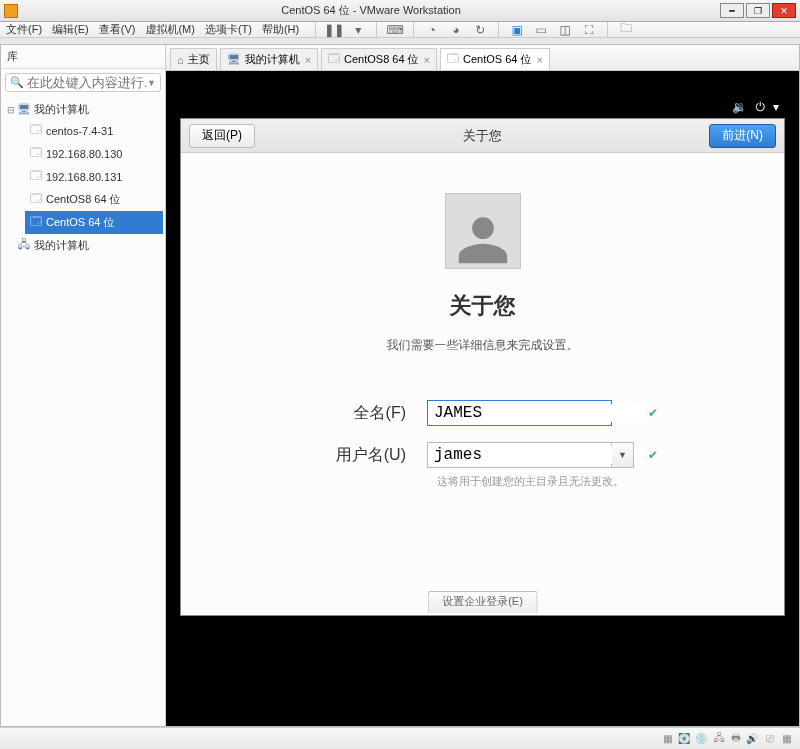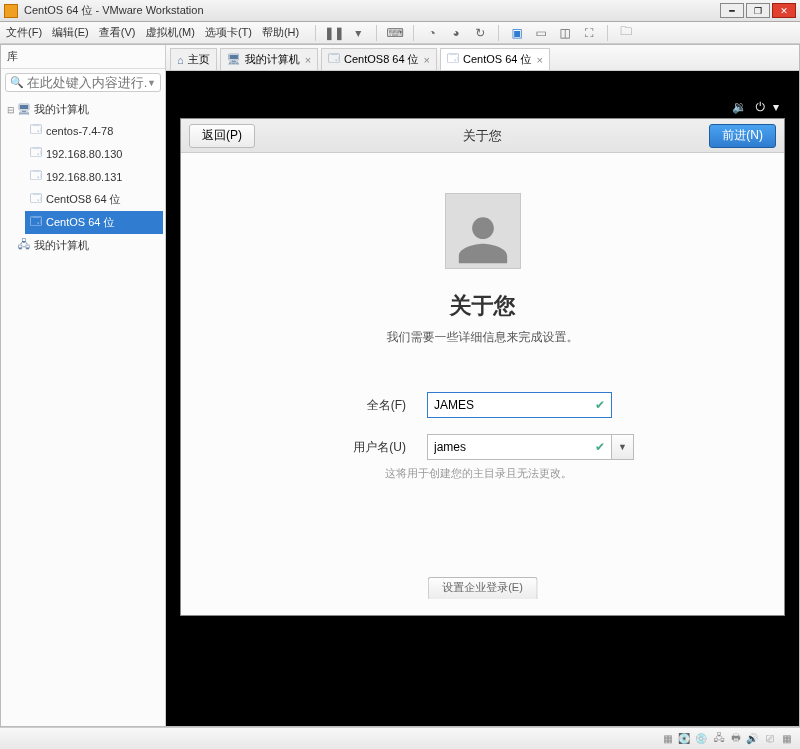--- a/index.html
+++ b/index.html
@@ -1,27 +1,27 @@
 <!DOCTYPE html>
 <html><head>
 <meta charset="utf-8">
 <style>
 * { box-sizing: border-box; margin: 0; padding: 0; font-family: "Microsoft YaHei", "Segoe UI", Tahoma, sans-serif; }
 body { background: #e8e8e8; width: 800px; height: 749px; overflow: hidden; font-size: 12px; }
 
 
-.titlebar { height: 22px; background: linear-gradient(#f5f5f5,#e3e3e3); display:flex; align-items:center; padding:0 4px; border-bottom:1px solid #aaa; }
+.titlebar { height: 22px; background: linear-gradient(#f5f5f5,#e3e3e3); display:flex; align-items:center; padding:0 4px; border-bottom:1px solid #aaa;text-align:center; }
 .titlebar .app-icon { width:14px; height:14px; background:#f0a020; border:1px solid #c07000; margin-right:6px; }
 .titlebar .title-text { flex:1; font-size:11px; color:#333; }
 .win-btns { display:flex; }
 .win-btn { width:24px; height:15px; margin-left:2px; border:1px solid #888; display:flex; align-items:center; justify-content:center; font-size:9px; cursor:pointer; }
 .win-min{background:#eee;} .win-max{background:#eee;} .win-close{background:#e04030;color:#fff;border-color:#a02010;}
 
 
-.menubar { height:22px; background:linear-gradient(#fafafa,#ececec); display:flex; align-items:center; padding:0 6px; border-bottom:1px solid #ccc; }
+.menubar { height:16px; background:linear-gradient(#fafafa,#ececec); display:flex; align-items:center; padding:0 6px; border-bottom:1px solid #ccc; }
 .menubar .mi { margin-right:10px; font-size:11px; color:#333; cursor:pointer; }
 .menubar .sep { width:1px; height:16px; background:#ccc; margin:0 6px; }
 .menubar .tico { width:16px; height:16px; margin:0 4px; display:inline-flex; align-items:center; justify-content:center; color:#666; cursor:pointer; font-size:12px; }
 .pause-btn { color:#e8a030; font-weight:bold; }
 
 
 .outer { position:absolute; top:44px; left:0; right:0; bottom:22px; display:flex; background:#fff; border:1px solid #bbb; }
 .sidebar { width:165px; background:#fbfbfb; border-right:1px solid #ccc; display:flex; flex-direction:column; }
 .side-header { padding:4px 6px; font-size:11px; color:#333; border-bottom:1px solid #ddd; }
 .side-search { padding:4px; }
@@ -54,31 +54,31 @@
 .gicon { color:#eee; font-size:12px; cursor:pointer; }
 .guest-window { flex:1; background:#4d7c0f; border:1px solid #888; display:flex; flex-direction:column; overflow:hidden; }
 .gw-head { height:34px; background:linear-gradient(#efefef,#e4e4e4); border-bottom:1px solid #ccc; display:flex; align-items:center; padding:0 8px; }
 .gw-btn { height:24px; padding:0 12px; border:1px solid #bbb; background:linear-gradient(#fdfdfd,#ececec); font-size:12px; border-radius:3px; cursor:pointer; }
 .gw-btn.primary { background:linear-gradient(#4aa3f0,#2f7cd0); border-color:#1f5ca0; color:#fff; }
 .gw-head .title { flex:1; text-align:center; font-size:13px; color:#333; }
 .gw-body { flex:1; background:#fcfcfc; display:flex; flex-direction:column; align-items:center; padding-top:40px; overflow:hidden; }
 .avatar { width:76px; height:76px; background:#ddd; border:1px solid #c8c8c8; display:flex; align-items:flex-end; justify-content:center; overflow:hidden; }
 .avatar svg { width:58px; height:58px; fill:#888; }
 .gw-h1 { margin-top:22px; font-size:22px; font-weight:600; color:#333; }
-.gw-sub { margin-top:8px; font-size:12px; color:#555; }
+.gw-sub { margin-top:16px; font-size:12px; color:#555; }
 .form { margin-top:46px; }
 .form .row { display:flex; align-items:center; margin-bottom:16px; }
-.form .lbl { width:75px; text-align:right; margin-right:21px; font-size:12px; color:#333; }
+.form .lbl { width:75px; text-align:right; margin-right:21px; font-size:16px; color:#333; }
 .form .field { width:185px; height:26px; border:1px solid #2f7cd0; background:#fff; display:flex; align-items:center; padding:0 6px; }
 .form .row.nf .field { border-color:#bbb; }
-.form input { flex:1; border:none; outline:none; font-size:12px; }
+.form input { flex:1; border:none; outline:none; font-size:16px;font-family:Liberation Mono, monospace; }
 .form .chk { color:#4a8; font-size:12px; margin-left:4px; }
 .form .menu-caret { width:22px; height:26px; border:1px solid #bbb; border-left:none; display:flex; align-items:center; justify-content:center; background:linear-gradient(#fdfdfd,#ececec); font-size:9px; color:#555; cursor:pointer; }
-.form .hint { font-size:11px; color:#999; margin-left:54px; margin-top:-10px; }
-.enterprise { position:absolute; bottom:16px; left:50%; transform:translateX(-50%); height:22px; padding:2px 14px; border:1px solid #bbb; border-bottom:none; background:linear-gradient(#fdfdfd,#ececec); font-size:11px; color:#666; border-radius:3px 3px 0 0; cursor:pointer; }
+.form .hint { font-size:11px; color:#999; margin-left:106px; margin-top:-10px; }
+.enterprise { position:absolute; bottom:2px; left:50%; transform:translateX(-50%); height:22px; padding:2px 14px; border:1px solid #bbb; border-bottom:none; background:linear-gradient(#fdfdfd,#ececec); font-size:11px; color:#666; border-radius:3px 3px 0 0; cursor:pointer; }
 
 
 .statusbar { position:absolute; bottom:0; left:0; right:0; height:22px; background:linear-gradient(#f8f8f8,#e8e8e8); border-top:1px solid #ccc; display:flex; align-items:center; padding:0 6px; font-size:11px; color:#555; }
 .statusbar .sicons { margin-left:auto; display:flex; gap:3px; }
 .statusbar .sico { width:14px; height:14px; color:#888; display:flex; align-items:center; justify-content:center; font-size:10px; }
 </style>
 </head>
 <body>
 
 <div class="titlebar">
@@ -128,21 +128,21 @@
     </div>
     <div class="tree">
       <div class="node">
         <span class="tw">⊟</span>
           <span class="tico2">🖥</span>
           <span class="lbl">我的计算机</span>
       </div>
       <div class="ch">
         <div class="node">
             <span class="tico2">🗔</span>
-            <span class="lbl">centos-7.4-78</span>
+            <span class="lbl">centos-7.4-31</span>
           </div>
         <div class="node">
             <span class="tico2">🗔</span>
             <span class="lbl">192.168.80.130</span>
           </div>
         <div class="node">
             <span class="tico2">🗔</span>
             <span class="lbl">192.168.80.131</span>
           </div>
         <div class="node">

